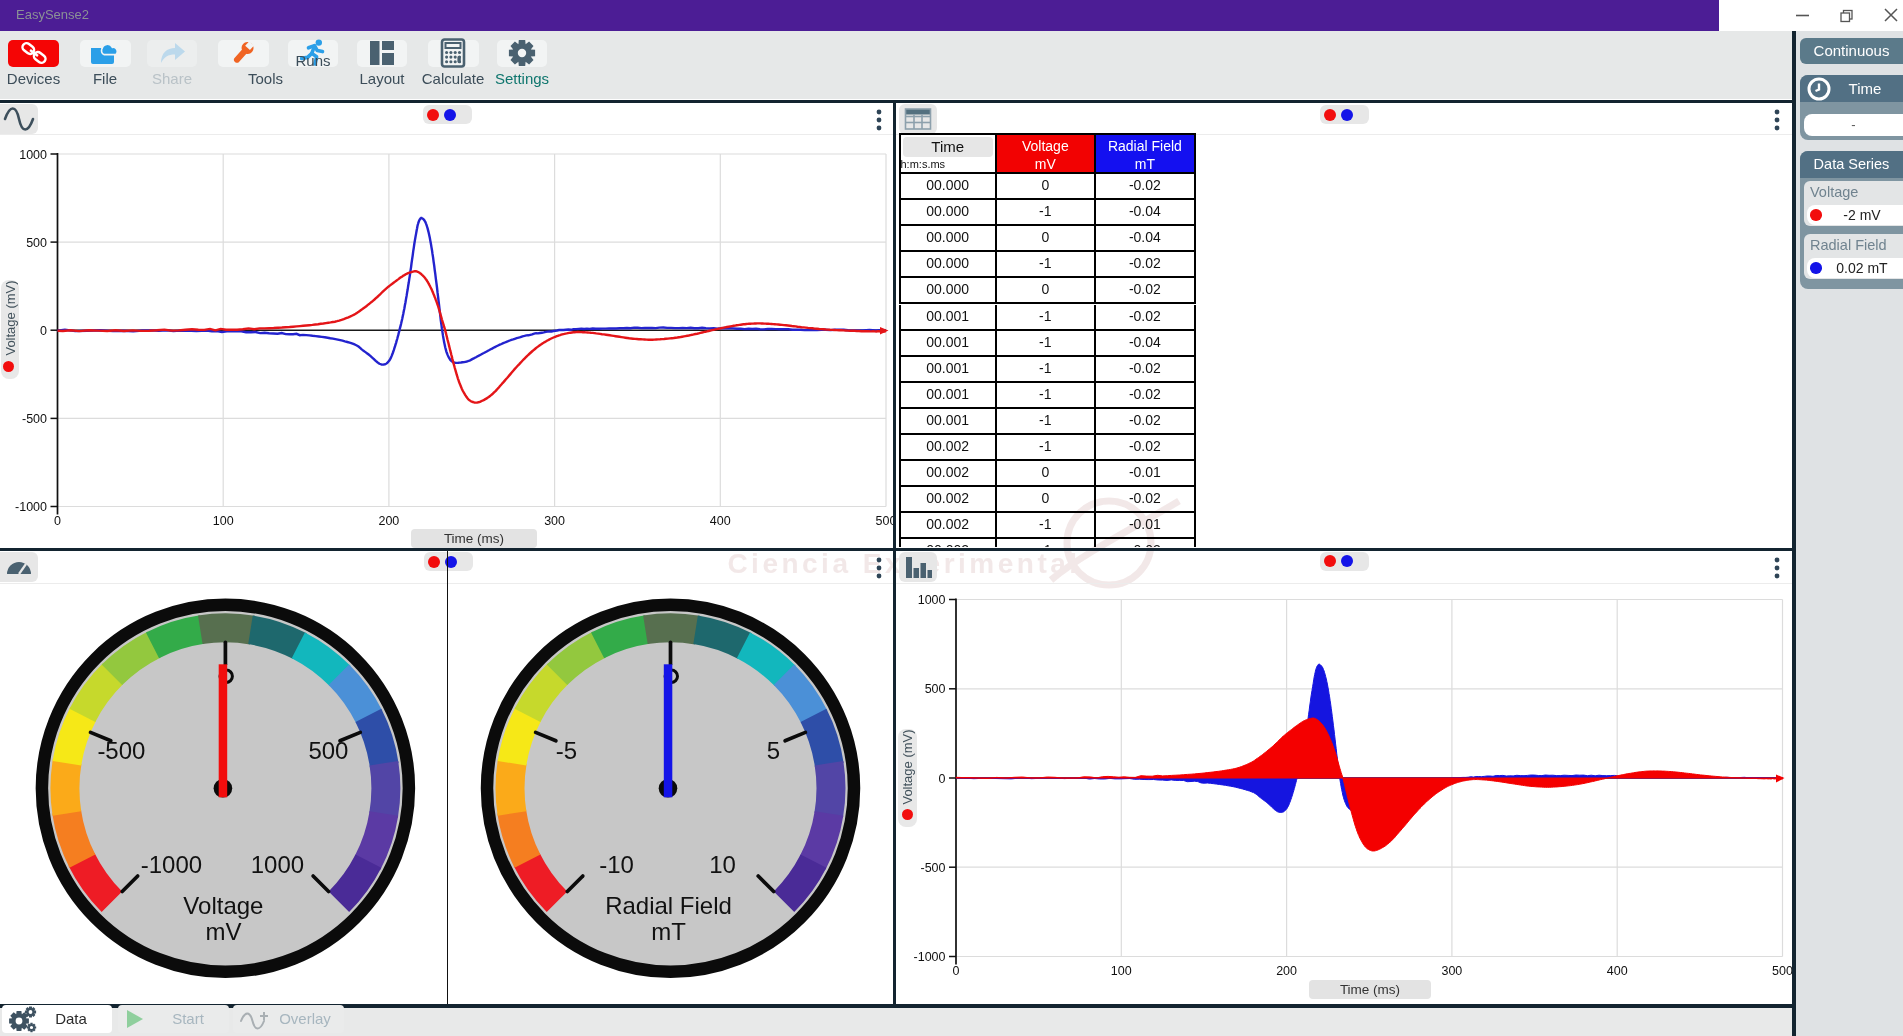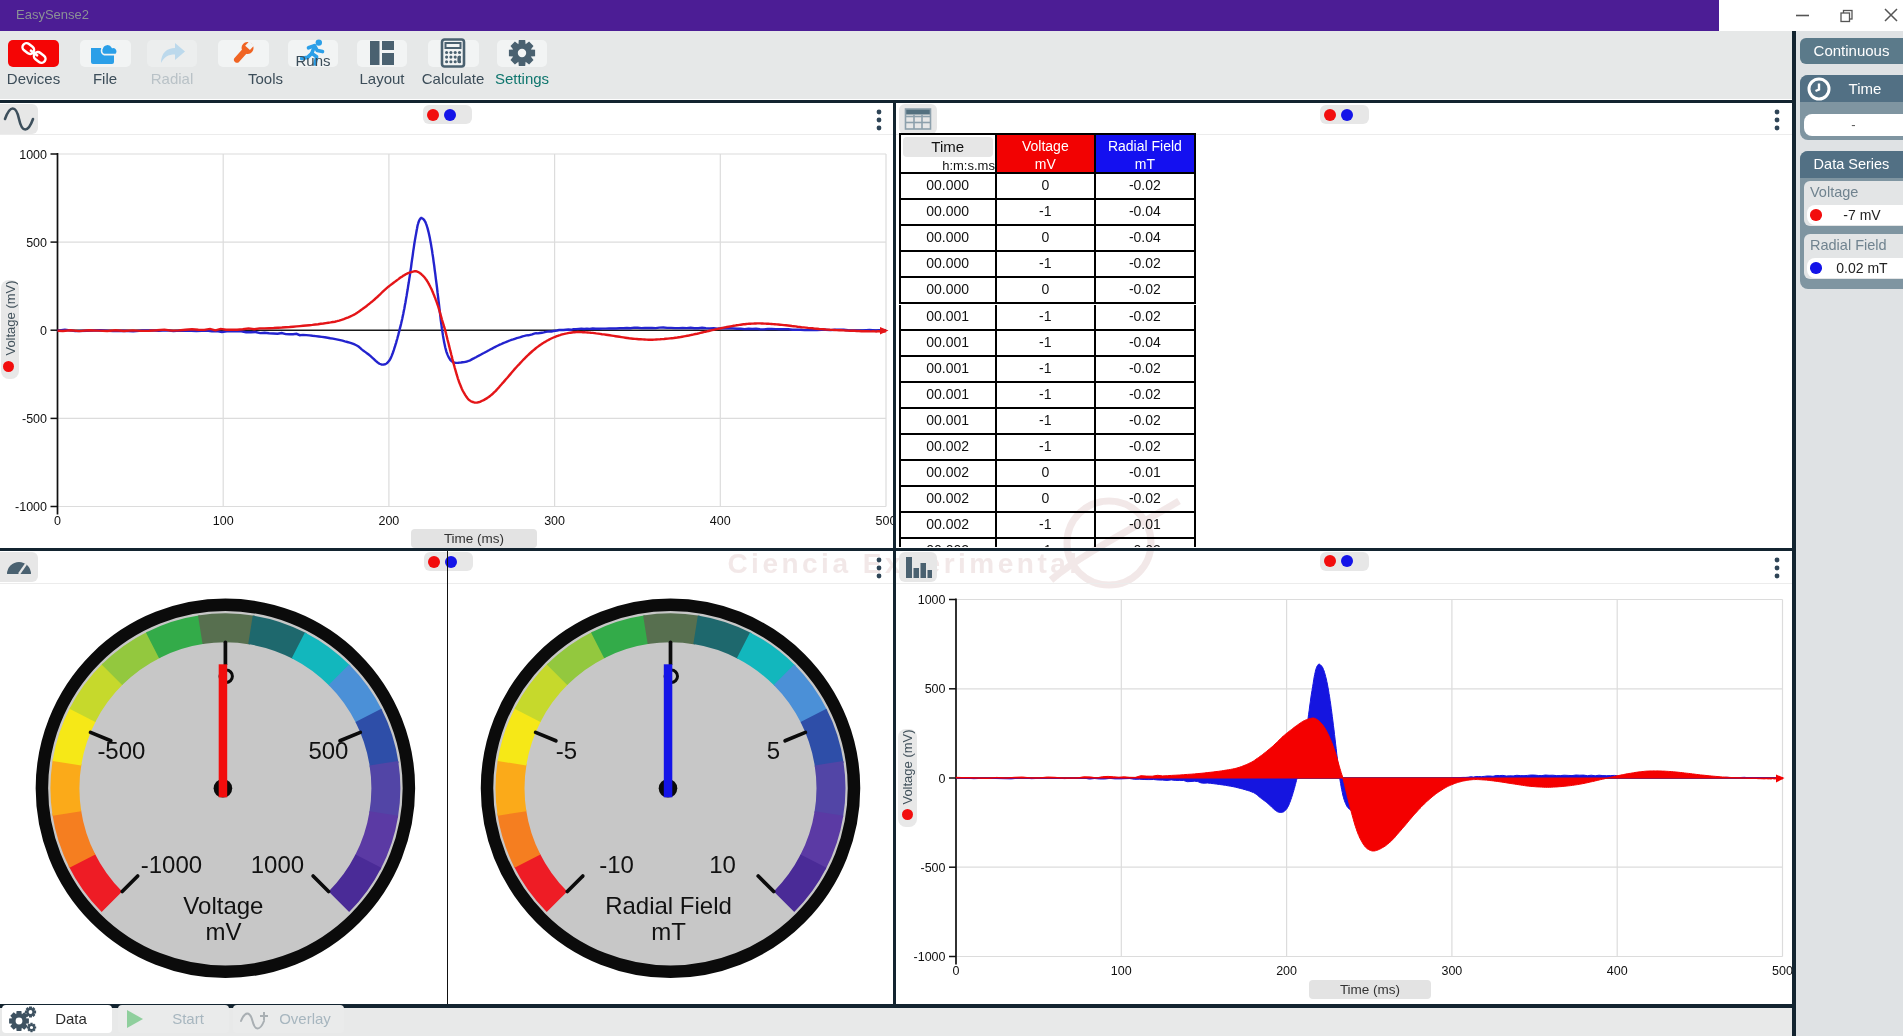--- a/index.html
+++ b/index.html
@@ -40,21 +40,21 @@
           <path d="M3 8 h10 l2 2 h9 a2 2 0 0 1 2 2 v10 a2 2 0 0 1 -2 2 h-19 a2 2 0 0 1 -2 -2 Z" fill="#2b9fe8"></path>
           <path d="M14 9 a5.5 5.5 0 0 1 10.4 -1.6 a4.2 4.2 0 0 1 3.6 7.2 l-12 0 a4 4 0 0 1 -2 -5.6" fill="#2b9fe8" stroke="#f2f4f4" stroke-width="1.6"></path>
         </svg>
       </div>
 <div style="position:absolute;left:65.0px;top:38.5px;width:80px;text-align:center;font-size:15px;color:#3c4d59">File</div>
       <div style="position:absolute;left:147px;top:8.5px;width:50px;height:27px;background:#eceeee;border-radius:5px;display:flex;align-items:center;justify-content:center">
         <svg width="30" height="24" viewBox="0 0 30 24">
           <path d="M4 22 C4 12 10 7 18 7 L18 2 L28 10.5 L18 19 L18 13.5 C11 13.5 7 16 4 22 Z" fill="#bcd9ec"></path>
         </svg>
       </div>
-<div style="position:absolute;left:132.0px;top:38.5px;width:80px;text-align:center;font-size:15px;color:#b9c2c7">Radial</div>
+<div style="position:absolute;left:132.0px;top:38.5px;width:80px;text-align:center;font-size:15px;color:#b9c2c7">Share</div>
       <div style="position:absolute;left:217.5px;top:8.5px;width:51px;height:27px;background:#f2f4f4;border-radius:5px;display:flex;align-items:center;justify-content:center">
         <svg width="28" height="28" viewBox="0 0 28 28">
           <g transform="rotate(42 14 14)">
             <circle cx="14" cy="7.2" r="6" fill="#f06423"></circle>
             <rect x="10.8" y="1" width="6.4" height="6.2" fill="#f2f4f4"></rect>
             <rect x="11" y="9" width="6" height="17" rx="3" fill="#f06423"></rect>
           </g>
         </svg>
       </div>
 <div style="position:absolute;left:203.0px;top:38.5px;width:80px;text-align:right;font-size:15px;color:#3c4d59">Tools</div>
@@ -200,21 +200,21 @@
         <g fill="#2e4456">
           <circle cx="4" cy="4" r="2.4"></circle>
           <circle cx="4" cy="12" r="2.4"></circle>
           <circle cx="4" cy="20" r="2.4"></circle>
         </g>
       </svg></div>
 
 <div style="position:absolute;left:898.5px;top:133px;width:297.5px;height:41px;display:flex">
   <div style="width:98.5px;border:2.2px solid #000;position:relative">
     <div style="position:absolute;left:2px;top:2px;right:2px;height:20px;background:#e6e6e6;border-radius:4px;text-align:center;font-size:15px;line-height:20px;color:#111">Time</div>
-    <div style="position:absolute;left:0;top:23px;right:0;text-align:right;font-size:13px;color:#111">h:m:s.ms</div>
+    <div style="position:absolute;left:0;top:23px;right:0;text-align:left;font-size:11px;color:#111">h:m:s.ms</div>
   </div>
   <div style="width:101.3px;margin-left:-2.2px;border:2.2px solid #000;background:#f20202;color:#fff;text-align:center;font-size:14px;padding-top:2px;line-height:18px">Voltage<br>mV</div>
   <div style="width:102.3px;margin-left:-2.2px;border:2.2px solid #000;background:#1410f0;color:#fff;text-align:center;font-size:14px;padding-top:2px;line-height:18px">Radial Field<br>mT</div>
 </div>
 <div style="position:absolute;left:0;top:0;width:1903px;height:1036px;overflow:hidden;pointer-events:none">
 <div style="position:absolute;left:0;top:0;width:1792px;height:547px;overflow:hidden">
 <div class="trow" style="top:174.0px">
           <div class="tc t1">00.000</div>
           <div class="tc t2">0</div>
           <div class="tc t3">-0.02</div>
@@ -450,21 +450,21 @@
 </div>
 <div style="position:absolute;left:1804px;top:113.5px;width:99px;height:22.5px;background:#fff;border-radius:8px 0 0 8px;text-align:center;font-size:13px;color:#555;line-height:22px">-</div>
 
 <div style="position:absolute;left:1800px;top:150.5px;width:103px;height:138px;background:#7f95a1;border-radius:8px 0 0 8px"></div>
 <div style="position:absolute;left:1800px;top:150.5px;width:103px;height:27px;background:#527084;border-radius:8px 0 0 0;color:#fff;text-align:center;font-size:14.5px;line-height:27px">Data Series</div>
 
 <div style="position:absolute;left:1804px;top:180.5px;width:99px;height:45.5px;background:#e3e5e6;border-radius:6px 0 0 6px"></div>
 <div style="position:absolute;left:1810px;top:184px;font-size:14.5px;color:#70838f">Voltage</div>
 <div style="position:absolute;left:1807px;top:204.5px;width:96px;height:20.5px;background:#fff;border-radius:8px 0 0 8px"></div>
 <div style="position:absolute;left:1810px;top:209px;width:11.5px;height:11.5px;border-radius:50%;background:#f20d0d"></div>
-<div style="position:absolute;left:1824px;top:207px;width:76px;text-align:center;font-size:14px;color:#222">-7 mV</div>
+<div style="position:absolute;left:1824px;top:207px;width:76px;text-align:center;font-size:14px;color:#222">-2 mV</div>
 
 <div style="position:absolute;left:1804px;top:233.5px;width:99px;height:45.5px;background:#e3e5e6;border-radius:6px 0 0 6px"></div>
 <div style="position:absolute;left:1810px;top:237px;font-size:14.5px;color:#70838f">Radial Field</div>
 <div style="position:absolute;left:1807px;top:257.5px;width:96px;height:20.5px;background:#fff;border-radius:8px 0 0 8px"></div>
 <div style="position:absolute;left:1810px;top:262px;width:11.5px;height:11.5px;border-radius:50%;background:#1414e8"></div>
 <div style="position:absolute;left:1824px;top:260px;width:76px;text-align:center;font-size:14px;color:#222">0.02 mT</div>
 
 <div style="position:absolute;left:0;top:1007.5px;width:1792px;height:28.5px;background:#e8e9e9"></div>
 <div style="position:absolute;left:2px;top:1005px;width:110px;height:28px;background:#fff;border-radius:4px">
   <div style="position:absolute;left:4px;top:-1px"><svg width="32" height="30" viewBox="0 0 32 30">

